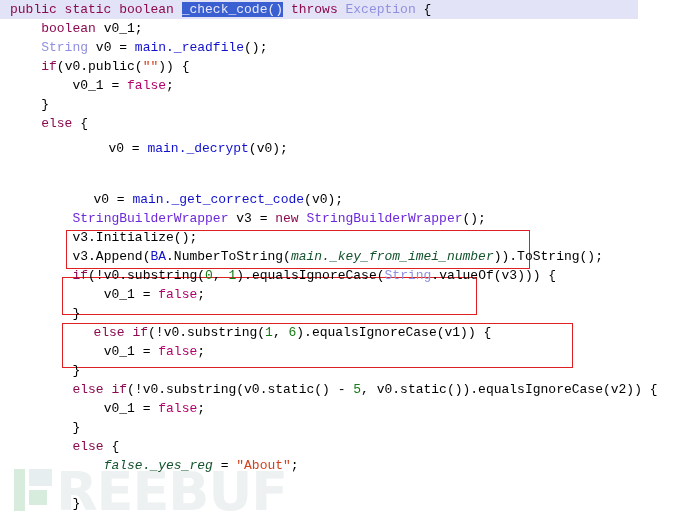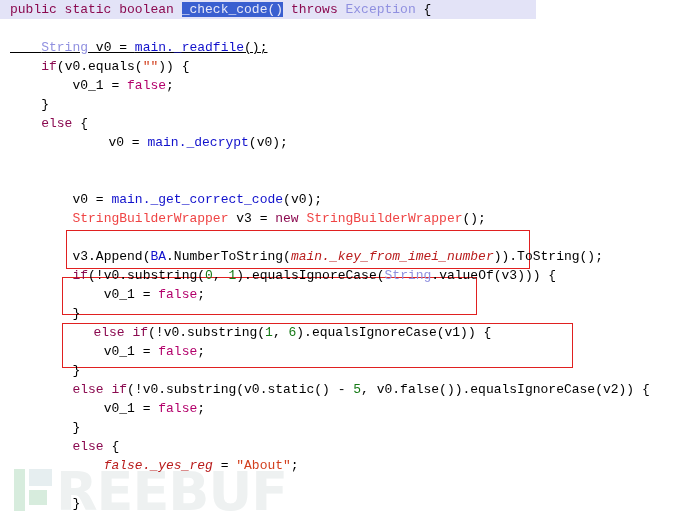--- a/index.html
+++ b/index.html
@@ -67,39 +67,39 @@
   #code {
     position: absolute;
     left: 0; top: 0;
     width: 675px;
     height: 511px;
     z-index: 3;
   }
   .line {
     position: absolute;
     left: 0;
-    width: 536px;
+    width: 638px;
     height: 19px;
     white-space: pre;
     font-size: 13px;
     line-height: 19px;
     color: #000000;
     padding-left: 10px;
     box-sizing: border-box;
   }
   .line.hl {
     background: #e3e3f7;
   }
 
   
   .kw   { color: #8b0a50; }            
   .typ  { color: #9090e0; }            
-  .typ2 { color: #ef4444; }            
+  .typ2 { color: #6d28d9; }            
   .call { color: #1111cc; }            
-  .fld  { color: #b91c1c; font-style: italic; }  
+  .fld  { color: #14532d; font-style: italic; }  
   .str  { color: #d2401e; }            
   .num  { color: #167a16; }            
   .bool { color: #b3006b; }            
   .pln  { color: #000000; }
 
   .sel {
     background: #3a5fd0;
     color: #e8e8f8;
   }
 
@@ -127,36 +127,38 @@
   </div>
 
   <div id="annotations">
       <div class="annot" style="left: 66px; top: 230px; width: 464px; height: 39px; border-color: rgb(224, 32, 32);"></div>
       <div class="annot" style="left: 62px; top: 277px; width: 415px; height: 38px; border-color: rgb(224, 32, 32);"></div>
       <div class="annot" style="left: 62px; top: 323px; width: 511px; height: 45px; border-color: rgb(224, 32, 32);"></div>
     </div>
 
   <div id="code">
       <div class="line hl" style="top: 0px;"><span></span><span class="kw">public static boolean </span><span class="sel">_check_code()</span><span class="pln"> </span><span class="kw">throws </span><span class="typ">Exception</span><span class="pln"> {</span></div>
-      <div class="line" style="top: 38px; text-decoration: underline;"><span>    </span><span class="typ">String</span><span class="pln"> v0 = </span><span class="call">main._readfile</span><span class="pln">();</span></div>
-      <div class="line" style="top: 57px;"><span>    </span><span class="kw">if</span><span class="pln">(v0.equals(</span><span class="str">""</span><span class="pln">)) {</span></div>
+      <div class="line" style="top: 19px;"><span>    </span><span class="kw">boolean </span><span class="pln">v0_1;</span></div>
+      <div class="line" style="top: 38px;"><span>    </span><span class="typ">String</span><span class="pln"> v0 = </span><span class="call">main._readfile</span><span class="pln">();</span></div>
+      <div class="line" style="top: 57px;"><span>    </span><span class="kw">if</span><span class="pln">(v0.public(</span><span class="str">""</span><span class="pln">)) {</span></div>
       <div class="line" style="top: 76px;"><span>        </span><span class="pln">v0_1 = </span><span class="bool">false</span><span class="pln">;</span></div>
       <div class="line" style="top: 95px;"><span>    </span><span class="pln">}</span></div>
       <div class="line" style="top: 114px;"><span>    </span><span class="kw">else</span><span class="pln"> {</span></div>
-      <div class="line" style="top: 133px; padding-left: 46px;"><span>        </span><span class="pln">v0 = </span><span class="call">main._decrypt</span><span class="pln">(v0);</span></div>
-      <div class="line" style="top: 190px;"><span>        </span><span class="pln">v0 = </span><span class="call">main._get_correct_code</span><span class="pln">(v0);</span></div>
+      <div class="line" style="top: 139px; padding-left: 46px;"><span>        </span><span class="pln">v0 = </span><span class="call">main._decrypt</span><span class="pln">(v0);</span></div>
+      <div class="line" style="top: 190px; margin-left: 21px;"><span>        </span><span class="pln">v0 = </span><span class="call">main._get_correct_code</span><span class="pln">(v0);</span></div>
       <div class="line" style="top: 209px;"><span>        </span><span class="typ2">StringBuilderWrapper</span><span class="pln"> v3 = </span><span class="kw">new</span><span class="pln"> </span><span class="typ2">StringBuilderWrapper</span><span class="pln">();</span></div>
+      <div class="line" style="top: 228px;"><span>        </span><span class="pln">v3.Initialize();</span></div>
       <div class="line" style="top: 247px;"><span>        </span><span class="pln">v3.Append(</span><span class="call">BA</span><span class="pln">.NumberToString(</span><span class="fld">main._key_from_imei_number</span><span class="pln">)).ToString();</span></div>
       <div class="line" style="top: 266px;"><span>        </span><span class="kw">if</span><span class="pln">(!v0.substring(</span><span class="num">0</span><span class="pln">, </span><span class="num">1</span><span class="pln">).equalsIgnoreCase(</span><span class="typ">String</span><span class="pln">.valueOf(v3))) {</span></div>
       <div class="line" style="top: 285px;"><span>            </span><span class="pln">v0_1 = </span><span class="bool">false</span><span class="pln">;</span></div>
       <div class="line" style="top: 304px;"><span>        </span><span class="pln">}</span></div>
       <div class="line" style="top: 323px; margin-left: 21px;"><span>        </span><span class="kw">else if</span><span class="pln">(!v0.substring(</span><span class="num">1</span><span class="pln">, </span><span class="num">6</span><span class="pln">).equalsIgnoreCase(v1)) {</span></div>
       <div class="line" style="top: 342px;"><span>            </span><span class="pln">v0_1 = </span><span class="bool">false</span><span class="pln">;</span></div>
       <div class="line" style="top: 361px;"><span>        </span><span class="pln">}</span></div>
-      <div class="line" style="top: 380px;"><span>        </span><span class="kw">else if</span><span class="pln">(!v0.substring(v0.static() - </span><span class="num">5</span><span class="pln">, v0.false()).equalsIgnoreCase(v2)) {</span></div>
+      <div class="line" style="top: 380px;"><span>        </span><span class="kw">else if</span><span class="pln">(!v0.substring(v0.static() - </span><span class="num">5</span><span class="pln">, v0.static()).equalsIgnoreCase(v2)) {</span></div>
       <div class="line" style="top: 399px;"><span>            </span><span class="pln">v0_1 = </span><span class="bool">false</span><span class="pln">;</span></div>
       <div class="line" style="top: 418px;"><span>        </span><span class="pln">}</span></div>
       <div class="line" style="top: 437px;"><span>        </span><span class="kw">else</span><span class="pln"> {</span></div>
       <div class="line" style="top: 456px;"><span>            </span><span class="fld">false._yes_reg</span><span class="pln"> = </span><span class="str">"About"</span><span class="pln">;</span></div>
       <div class="line" style="top: 494px;"><span>        </span><span class="pln">}</span></div>
     </div>
 
 </div>
 
 </body></html>

